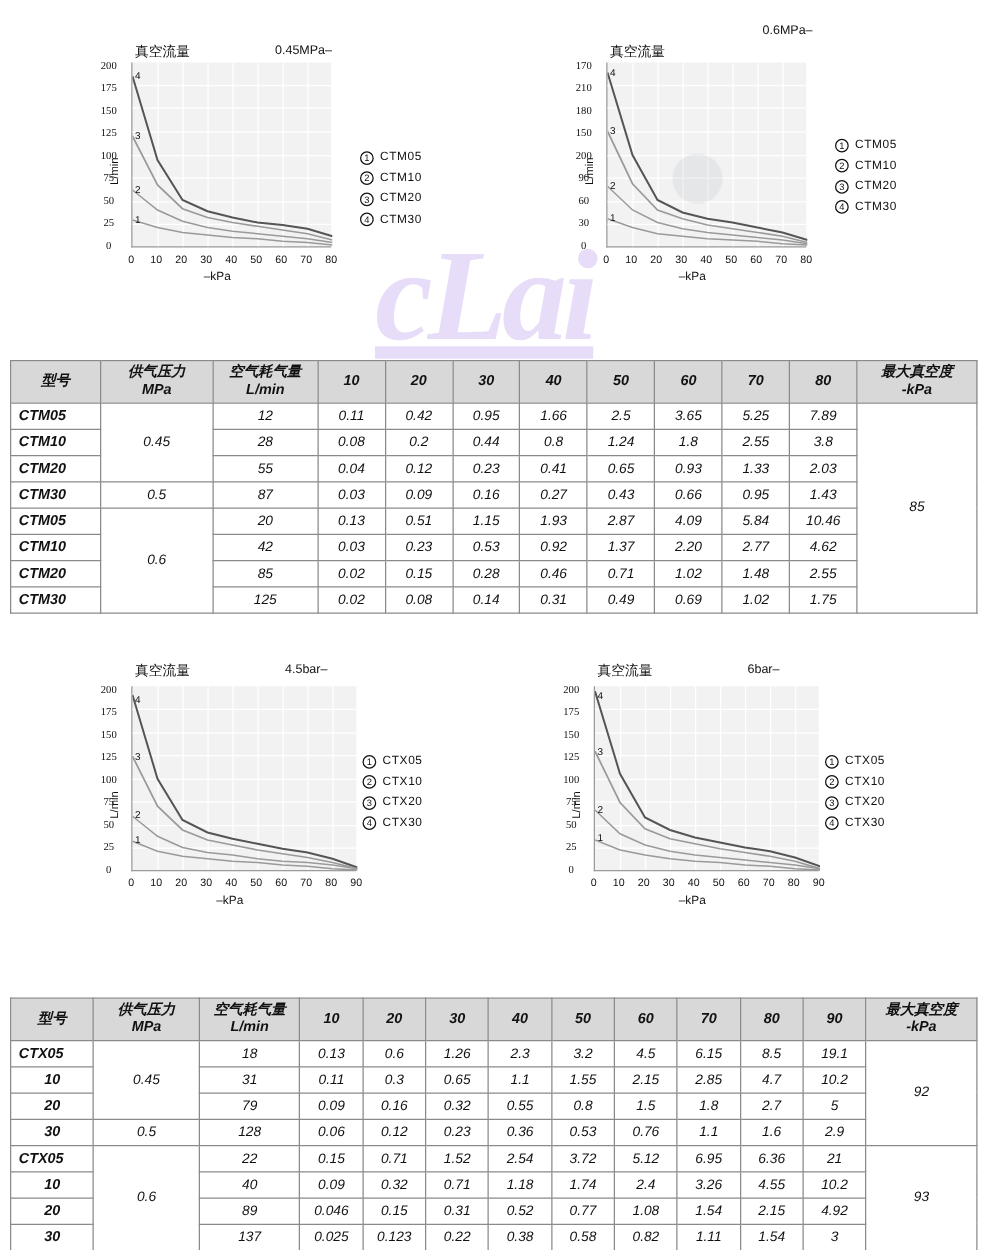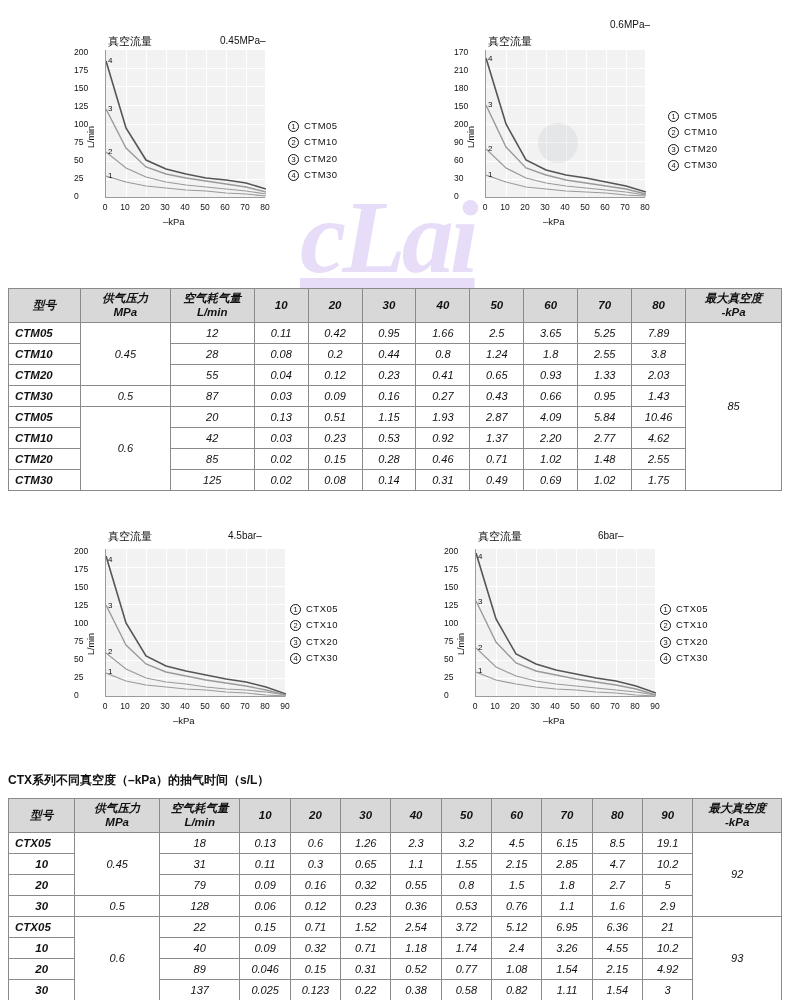--- a/index.html
+++ b/index.html
@@ -65,24 +65,25 @@
   }
   .plot .grid-v, .plot .grid-h {
     position: absolute;
     background: #ffffff;
   }
   .plot .grid-v { width: 1px; top: 0; bottom: 0; }
   .plot .grid-h { height: 1px; left: 0; right: 0; }
   .ytick {
     position: absolute;
     font-size: 8.5px;
-    text-align: left;
+    text-align: center;
     color: #111;
     width: 26px;
     line-height: 1;
+    font-family: Liberation Serif, serif;
   }
   .xtick {
     position: absolute;
     font-size: 8.5px;
     text-align: center;
     color: #111;
     width: 18px;
     line-height: 1;
   }
   .ylabel {
@@ -559,21 +560,20 @@
 
       <div class="legend" style="left:230px; top:76px;">
         <div><span class="cnum">1</span><span class="clabel">CTX05</span></div>
         <div><span class="cnum">2</span><span class="clabel">CTX10</span></div>
         <div><span class="cnum">3</span><span class="clabel">CTX20</span></div>
         <div><span class="cnum">4</span><span class="clabel">CTX30</span></div>
       </div>
     </div>
   </div>
 
-  <div class="caption" style="top:772px;">CTX系列不同真空度（–kPa）的抽气时间（s/L）</div>
 
   <table class="data" style="left:8px; top:798px; width:774px;">
     <thead>
       <tr>
         <th style="width:66px;">型号</th>
         <th style="width:84px; white-space:pre-line;">供气压力
 MPa</th>
         <th style="width:80px; white-space:pre-line;">空气耗气量
 L/min</th>
         <th style="width:50px;">10</th>

